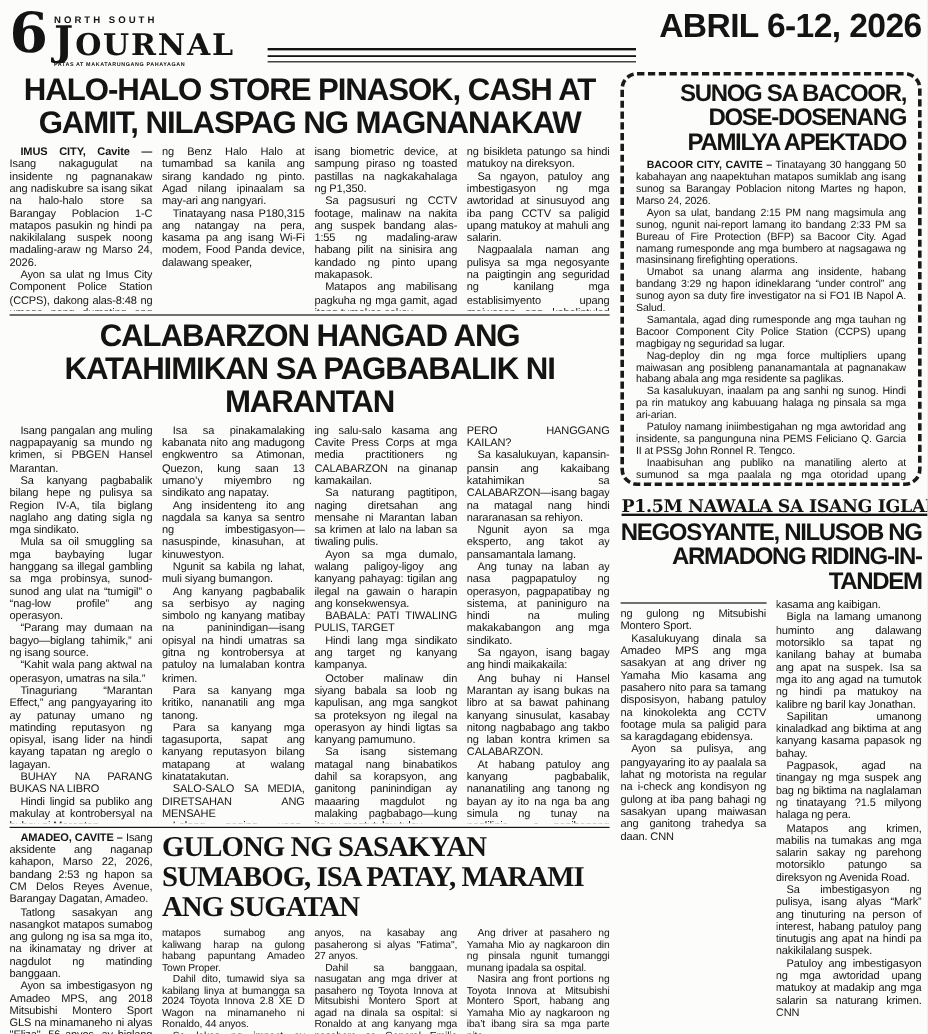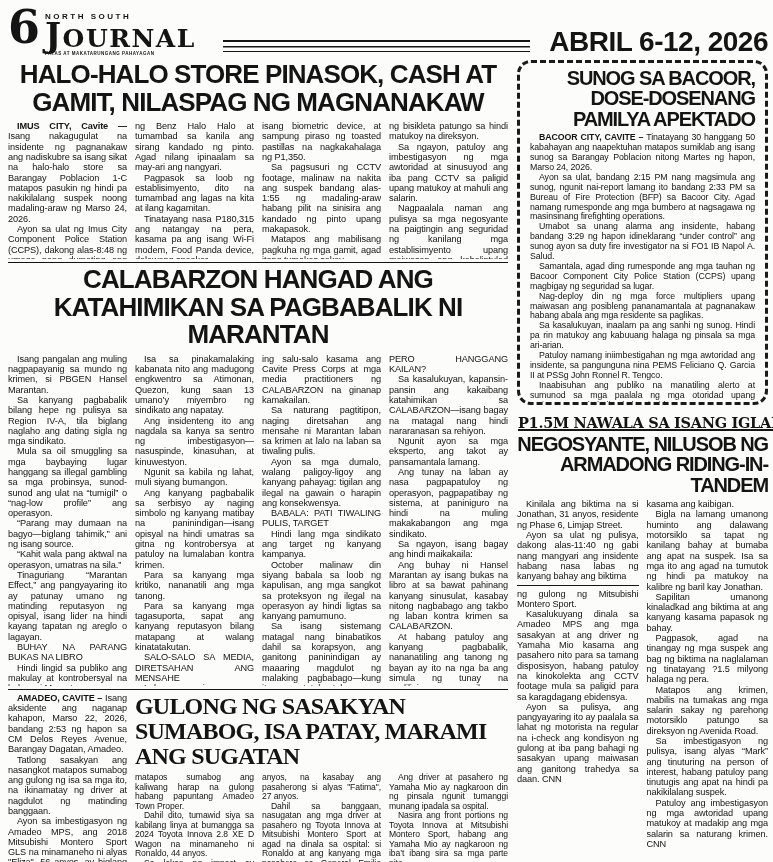--- a/index.html
+++ b/index.html
@@ -10,21 +10,21 @@
     font-family:"Liberation Sans", sans-serif;
   }
   
   .header { position:relative; display:flex; align-items:flex-start; height:54px; }
   .page-num { font-family:"DejaVu Serif", serif; font-weight:bold; font-size:46px; line-height:0.95; }
   .masthead { margin-left:5px; margin-top:6px; }
   .mast-top { font-family:Liberation Sans, sans-serif; font-weight:bold; font-size:8px; letter-spacing:2.5px; }
   .mast-main { font-family:"DejaVu Serif", serif; font-weight:bold; font-size:25px; line-height:0.85; letter-spacing:1.5px; }
   .mast-main::first-letter { font-size:34px; }
   .mast-tag { font-size:4.5px; font-weight:bold; letter-spacing:0.5px; margin-top:1px; }
-  .date { margin-left:auto; font-size:28px; font-weight:bold; letter-spacing:-0.5px; margin-top:20px; white-space:nowrap; }
+  .date { margin-left:auto; font-size:28px; font-weight:bold; letter-spacing:-0.5px; margin-top:0; white-space:nowrap; }
   .header-rule {
     position:absolute; left:215px; right:238px; top:34px; height:9px;
     border-top:2.5px solid #141414; border-bottom:1.5px solid #141414;
     background:linear-gradient(#141414,#141414) center / 100% 1.5px no-repeat;
   }
   
   .main { display:flex; gap:9px; }
   .left-region { width:500px; flex:none; }
   .right-region { flex:1; min-width:0; }
   .colrow { display:flex; gap:8px; }
@@ -79,21 +79,20 @@
         <div class="colrow body-text">
           <div class="col">
             <p class="para lead"><strong class="dateline">IMUS CITY, Cavite —</strong> <span>Isang nakagugulat na insidente ng pagnanakaw ang nadiskubre sa isang sikat na halo-halo store sa Barangay Poblacion 1-C matapos pasukin ng hindi pa nakikilalang suspek noong madaling-araw ng Marso 24, 2026.</span></p>
             <div class="paras">
                 <p>Ayon sa ulat ng Imus City Component Police Station (CCPS), dakong alas-8:48 ng umaga nang dumating ang opening crew</p>
               </div>
           </div>
           <div class="col">
             <div class="paras cont">
                 <p>ng Benz Halo Halo at tumambad sa kanila ang sirang kandado ng pinto. Agad nilang ipinaalam sa may-ari ang nangyari.</p>
-                <p>Pagpasok sa loob ng establisimyento, dito na tumambad ang lagas na kita at ilang kagamitan.</p>
                 <p>Tinatayang nasa P180,315 ang natangay na pera, kasama pa ang isang Wi-Fi modem, Food Panda device, dalawang speaker,</p>
               </div>
           </div>
           <div class="col">
             <div class="paras cont">
                 <p>isang biometric device, at sampung piraso ng toasted pastillas na nagkakahalaga ng P1,350.</p>
                 <p>Sa pagsusuri ng CCTV footage, malinaw na nakita ang suspek bandang alas-1:55 ng madaling-araw habang pilit na sinisira ang kandado ng pinto upang makapasok.</p>
                 <p>Matapos ang mabilisang pagkuha ng mga gamit, agad itong tumakas sakay</p>
               </div>
           </div>
@@ -215,24 +214,20 @@
               <p>Inaabisuhan ang publiko na manatiling alerto at sumunod sa mga paalala ng mga otoridad upang maiwasan ang kahalintulad na insidente.</p>
             </div>
         </div>
       </section>
 
       <section>
         <div class="kicker">P1.5M NAWALA SA ISANG IGLAP…</div>
         <h1 class="headline-cond">NEGOSYANTE, NILUSOB NG ARMADONG RIDING-IN-TANDEM</h1>
         <div class="colrow body-text neg-cols">
           <div class="flexcol">
-            <div class="paras">
-                <p>Kinilala ang biktima na si Jonathan, 31 anyos, residente ng Phase 6, Limjap Street.</p>
-                <p>Ayon sa ulat ng pulisya, dakong alas-11:40 ng gabi nang mangyari ang insidente habang nasa labas ng kanyang bahay ang biktima</p>
-              </div>
             <hr class="divider-thin">
             <div class="paras cont">
                 <p>ng gulong ng Mitsubishi Montero Sport.</p>
                 <p>Kasalukuyang dinala sa Amadeo MPS ang mga sasakyan at ang driver ng Yamaha Mio kasama ang pasahero nito para sa tamang disposisyon, habang patuloy na kinokolekta ang CCTV footage mula sa paligid para sa karagdagang ebidensya.</p>
                 <p>Ayon sa pulisya, ang pangyayaring ito ay paalala sa lahat ng motorista na regular na i-check ang kondisyon ng gulong at iba pang bahagi ng sasakyan upang maiwasan ang ganitong trahedya sa daan. CNN</p>
               </div>
           </div>
           <div class="flexcol">
             <div class="paras cont">
                 <p>kasama ang kaibigan.</p>

